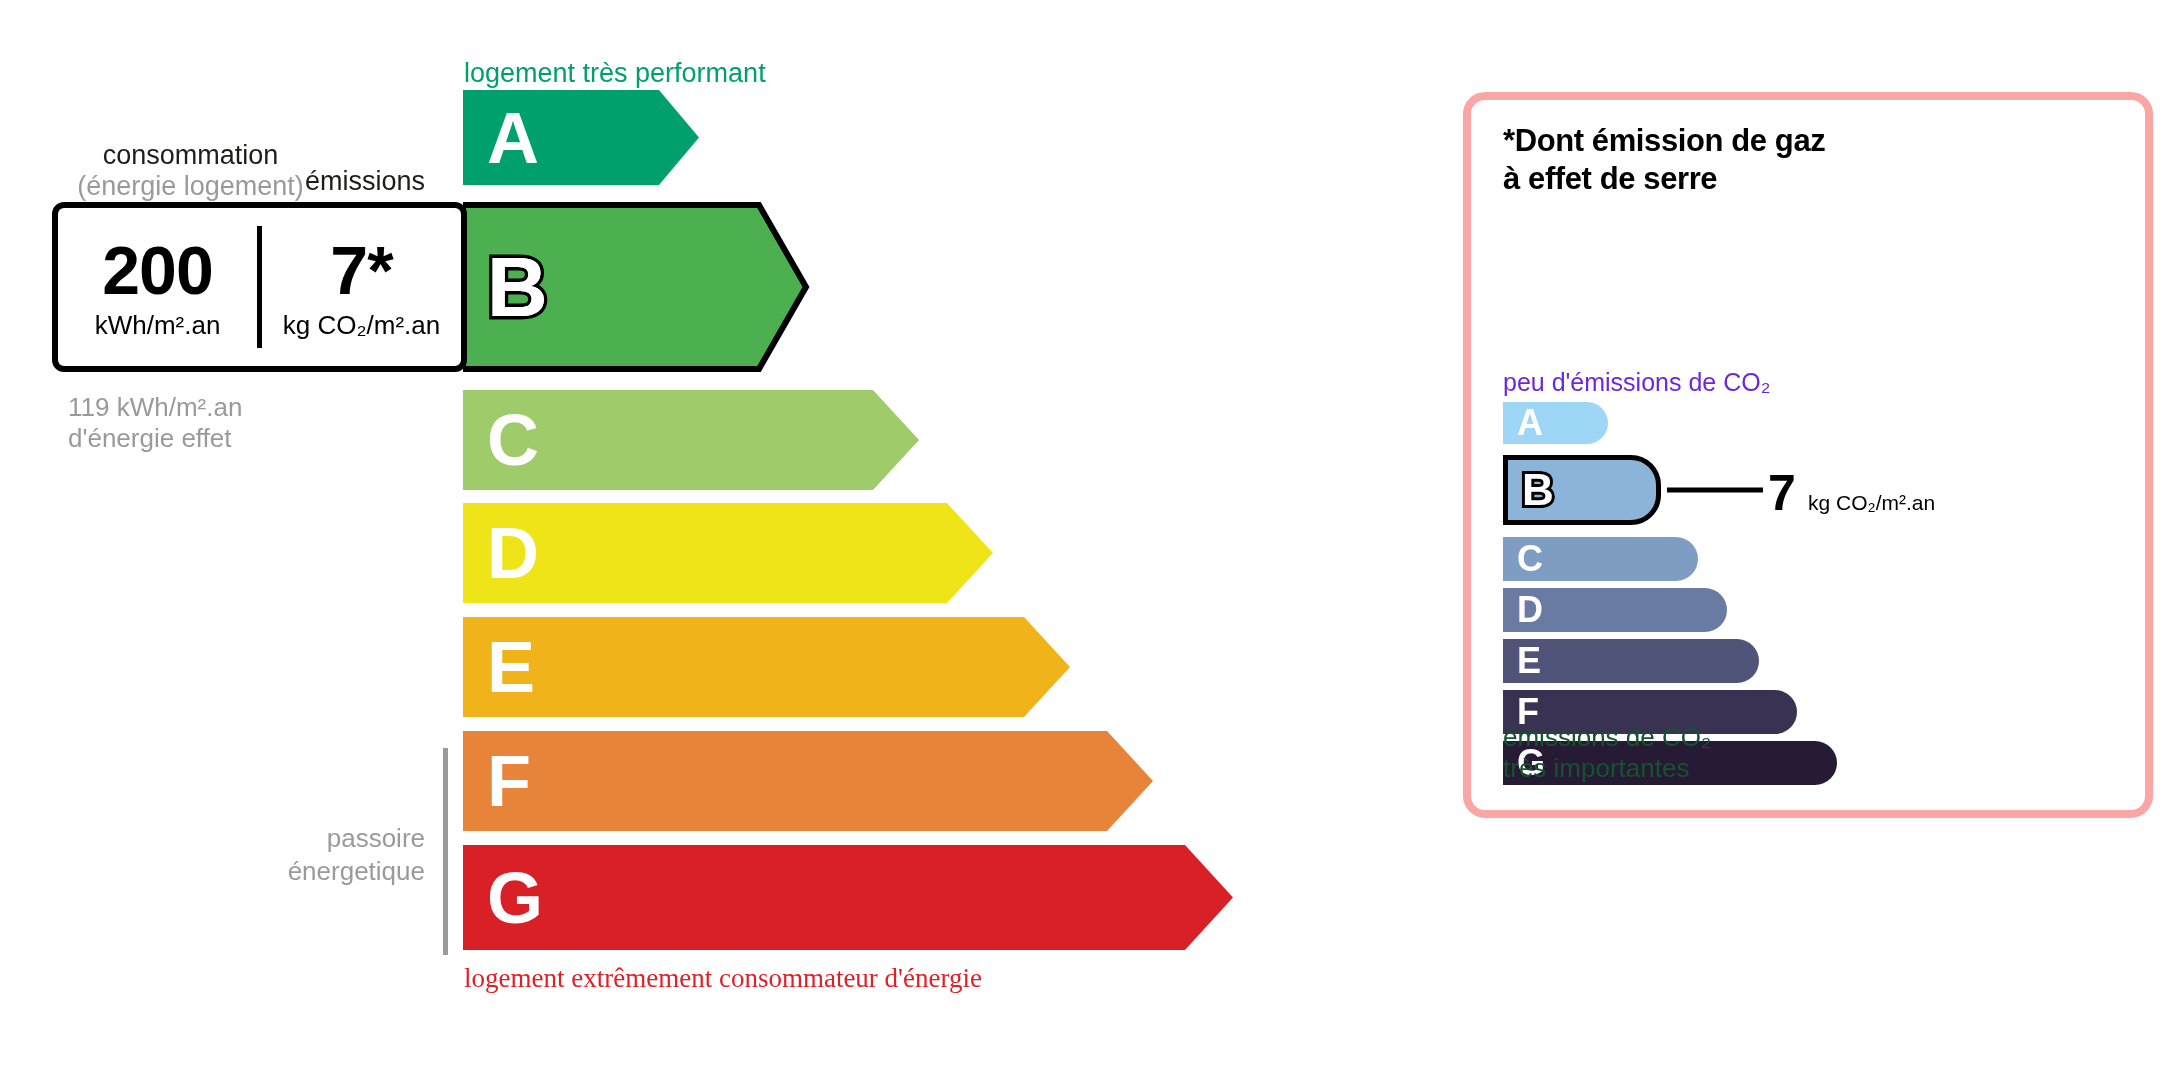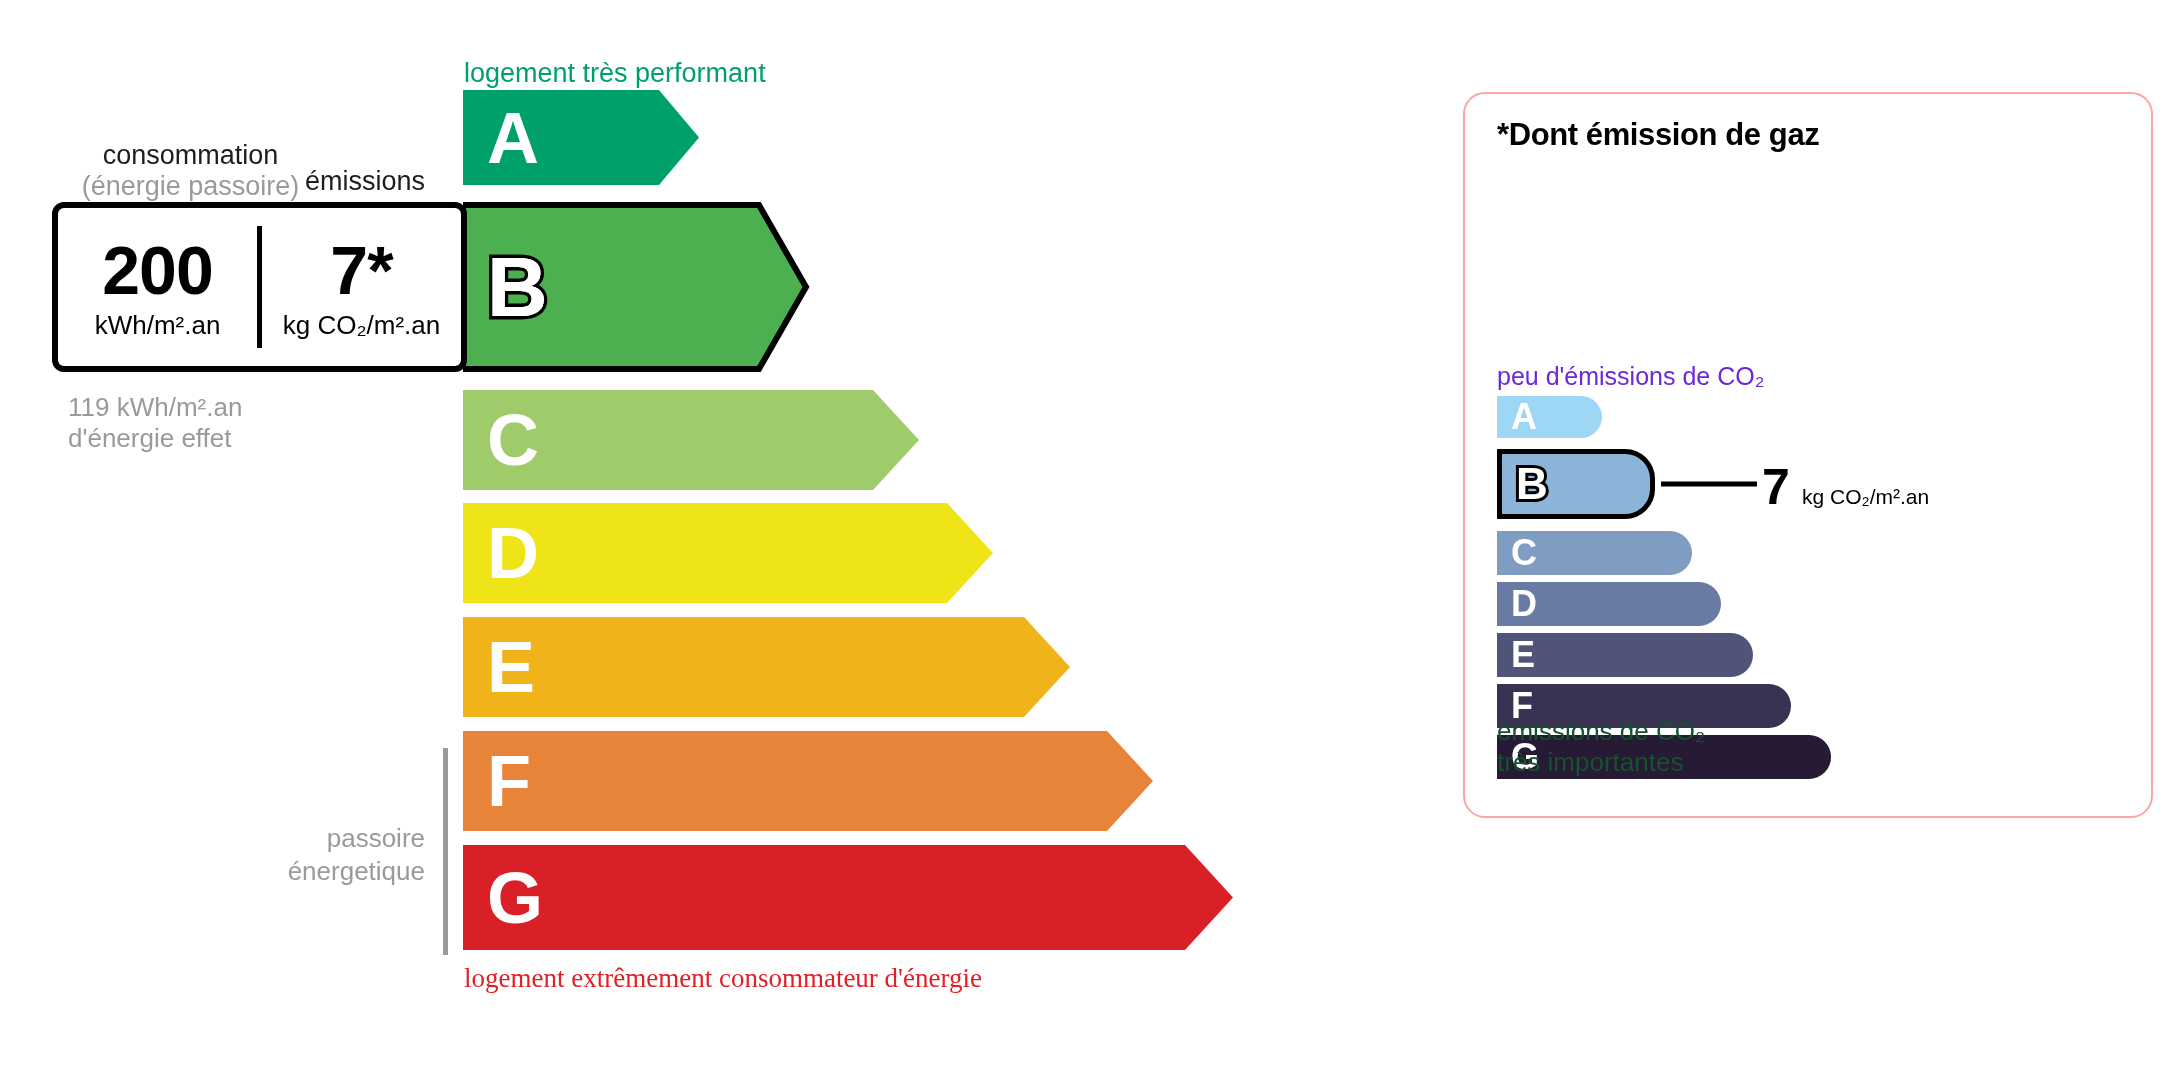--- a/index.html
+++ b/index.html
@@ -62,21 +62,21 @@
 
   
   #passoire-line{position:absolute;left:443px;top:748px;width:5px;height:207px;background:#9a9a9a;}
   #passoire-text{position:absolute;left:235px;top:822px;width:190px;text-align:right;
     font-size:26px;color:#9a9a9a;line-height:1.25;}
   #passoire-text span{display:block;}
 
   
   #co2-panel{
     position:absolute;left:1463px;top:92px;width:690px;height:726px;
-    border:2px solid #fca5a5;border-radius:22px;background:#fff;box-sizing:border-box;
+    border:8px solid #fca5a5;border-radius:22px;background:#fff;box-sizing:border-box;
   }
   #co2-title{position:absolute;left:32px;top:22px;font-size:31px;font-weight:bold;
     color:#000;line-height:1.22;letter-spacing:-0.4px;}
   #co2-title span{display:block;}
   #co2-top-caption{position:absolute;left:32px;top:268px;font-size:25px;color:#6d28d9;}
   #co2-bottom-caption{position:absolute;left:32px;top:622px;font-size:26px;
     color:#14532d;line-height:1.2;}
   #co2-bottom-caption span{display:block;}
 
   .co2-row{position:absolute;left:32px;}
@@ -96,21 +96,21 @@
   #co2-value{position:absolute;font-size:50px;font-weight:bold;color:#000;line-height:1;}
   #co2-value-unit{position:absolute;font-size:21px;color:#000;line-height:1;}
 </style>
 </head>
 <body>
 
 <div id="energy-scale">
 
   <div class="hdr" id="hdr-conso">
     <span class="l1">consommation</span>
-    <span class="l2">(énergie passoire)</span>
+    <span class="l2">(énergie logement)</span>
   </div>
   <div class="hdr" id="hdr-emis">émissions</div>
 
   <div id="value-box">
     <div class="cell">
       <div class="big-num">200</div>
       <div class="unit">kWh/m².an</div>
     </div>
     <div class="divider"></div>
     <div class="cell">
@@ -195,20 +195,21 @@
       </svg>
       <span class="letter">G</span>
     </div>
   </div>
 </div>
 
 <div id="co2-panel">
 
   <div id="co2-title">
     <span>*Dont émission de gaz</span>
+    <span>à effet de serre</span>
   </div>
 
   <div id="co2-top-caption">peu d'émissions de CO₂</div>
 
   <div class="co2-row" style="top:302px;width:105px;height:42px;">
     <div class="co2-bar" style="background:#9ed6f5;">
       <span class="cl">A</span>
     </div>
   </div>
 

